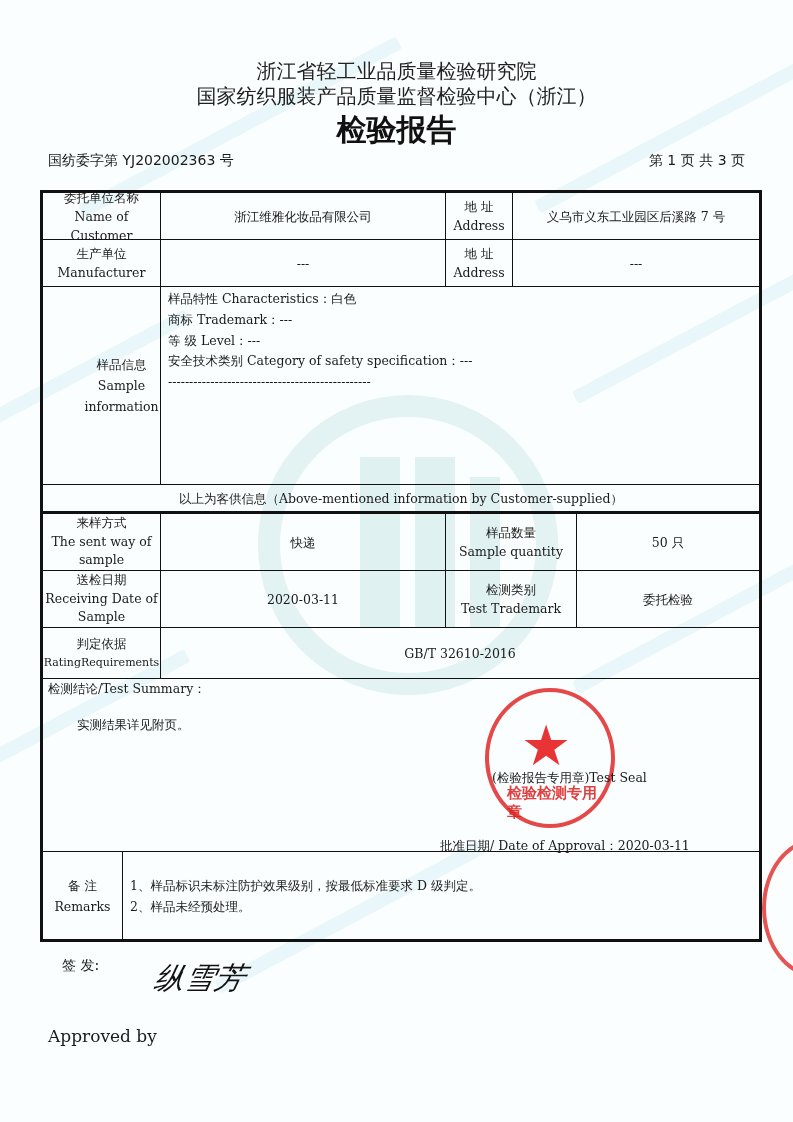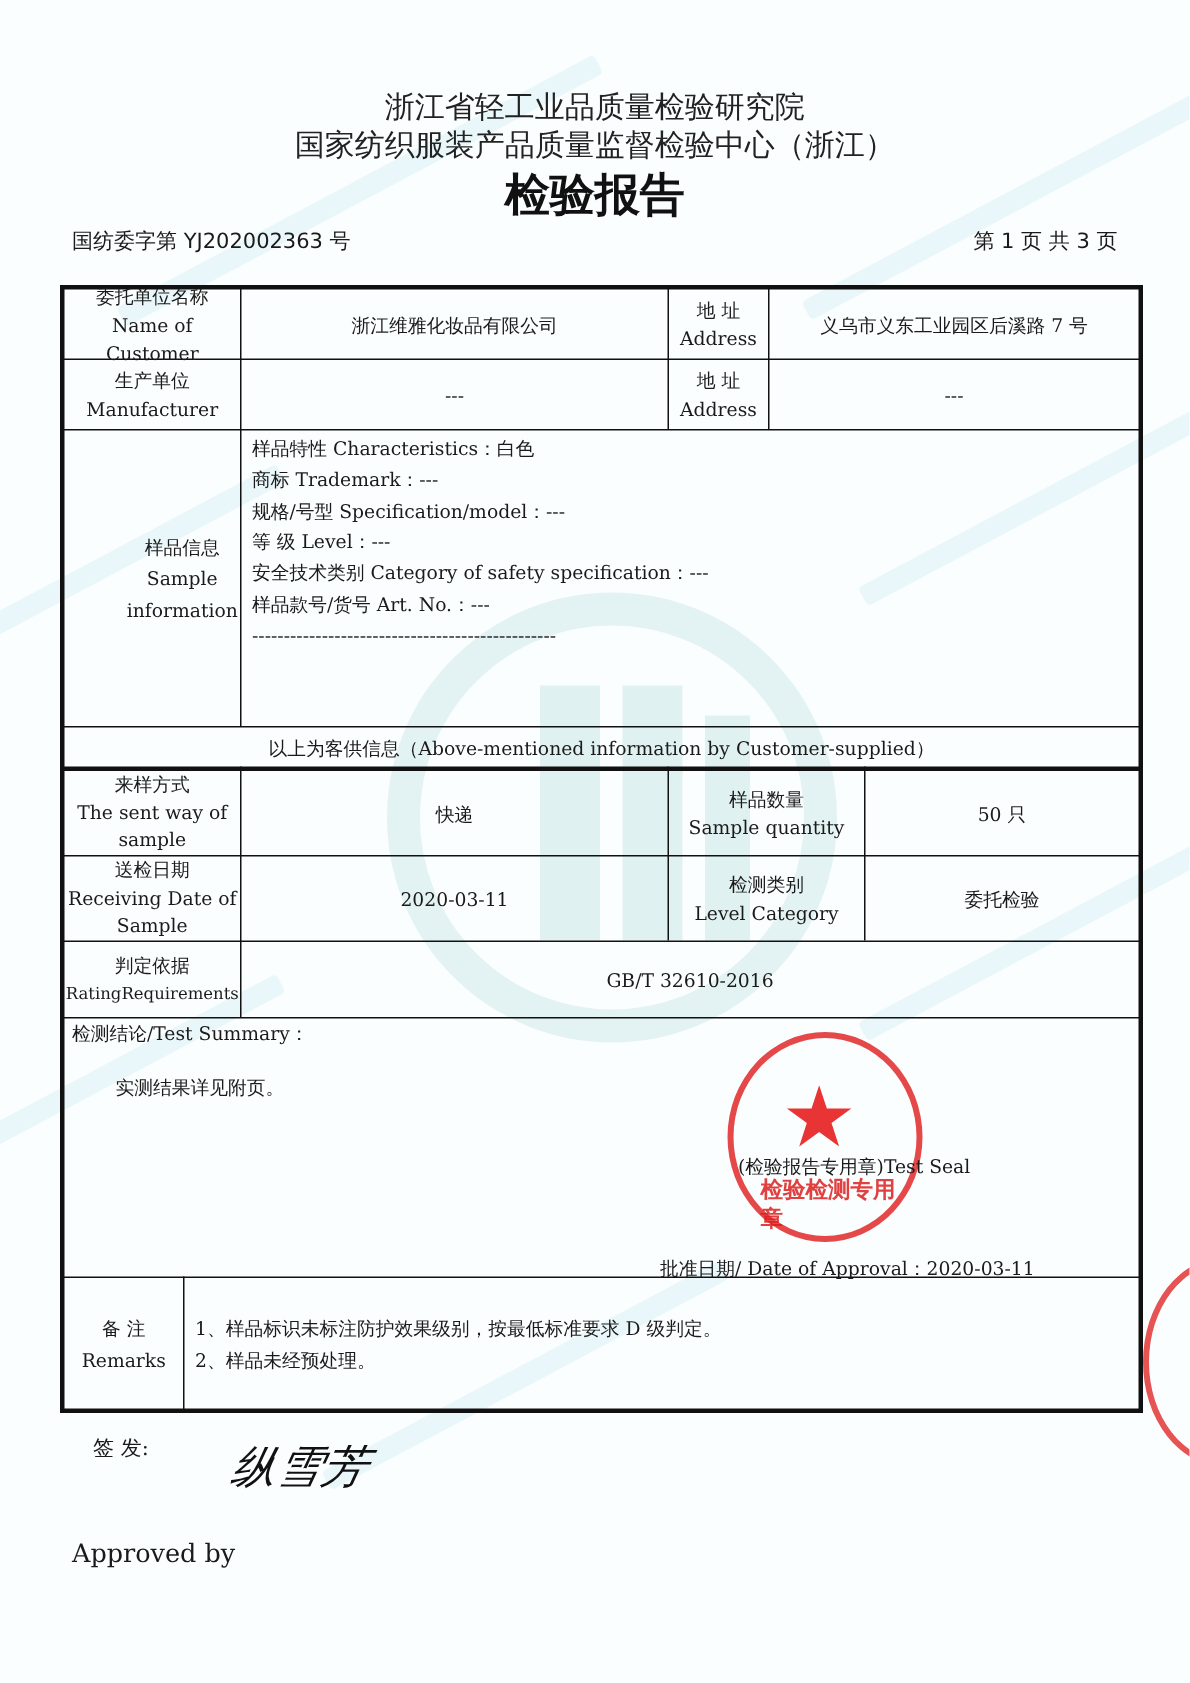--- a/index.html
+++ b/index.html
@@ -154,24 +154,22 @@
 <div class="cell" style="left:513px;top:240px;width:246px;height:46px;">---</div>
 
 <div class="cell" style="left:43px;top:287px;width:117px;height:197px;flex-direction:column;line-height:21px;margin-left:20px;">
   <span>样品信息</span>
   <span>Sample</span>
   <span>information</span>
 </div>
 <div class="sample-info">
   <div>样品特性 Characteristics：白色</div>
   <div>商标 Trademark：---</div>
-  <div>规格/号型 Specification/model：---</div>
   <div>等 级 Level：---</div>
   <div>安全技术类别 Category of safety specification：---</div>
-  <div>样品款号/货号 Art. No.：---</div>
   <div>------------------------------------------------</div>
 </div>
 
 <div class="cell" style="left:43px;top:485px;width:716px;height:26px;">以上为客供信息（Above-mentioned information by Customer-supplied）</div>
 
 <div class="cell" style="left:43px;top:514px;width:117px;height:56px;flex-direction:column;line-height:18.5px;text-align:right;">
   <span>来样方式</span>
   <span>The sent way of</span>
   <span>sample</span>
 </div>
@@ -183,21 +181,21 @@
 <div class="cell" style="left:577px;top:514px;width:182px;height:56px;">50 只</div>
 
 <div class="cell" style="left:43px;top:571px;width:117px;height:56px;flex-direction:column;line-height:18.5px;">
   <span>送检日期</span>
   <span>Receiving Date of</span>
   <span>Sample</span>
 </div>
 <div class="cell" style="left:161px;top:571px;width:284px;height:56px;">2020-03-11</div>
 <div class="cell" style="left:446px;top:571px;width:130px;height:56px;flex-direction:column;">
   <span>检测类别</span>
-  <span>Level Category</span>
+  <span>Test Trademark</span>
 </div>
 <div class="cell" style="left:577px;top:571px;width:182px;height:56px;">委托检验</div>
 
 <div class="cell" style="left:43px;top:628px;width:117px;height:50px;flex-direction:column;">
   <span>判定依据</span>
   <span style="font-size:11px;">RatingRequirements</span>
 </div>
 <div class="cell" style="left:161px;top:628px;width:598px;height:50px;">GB/T 32610-2016</div>
 
 <div class="summary-label">检测结论/Test Summary：</div>

